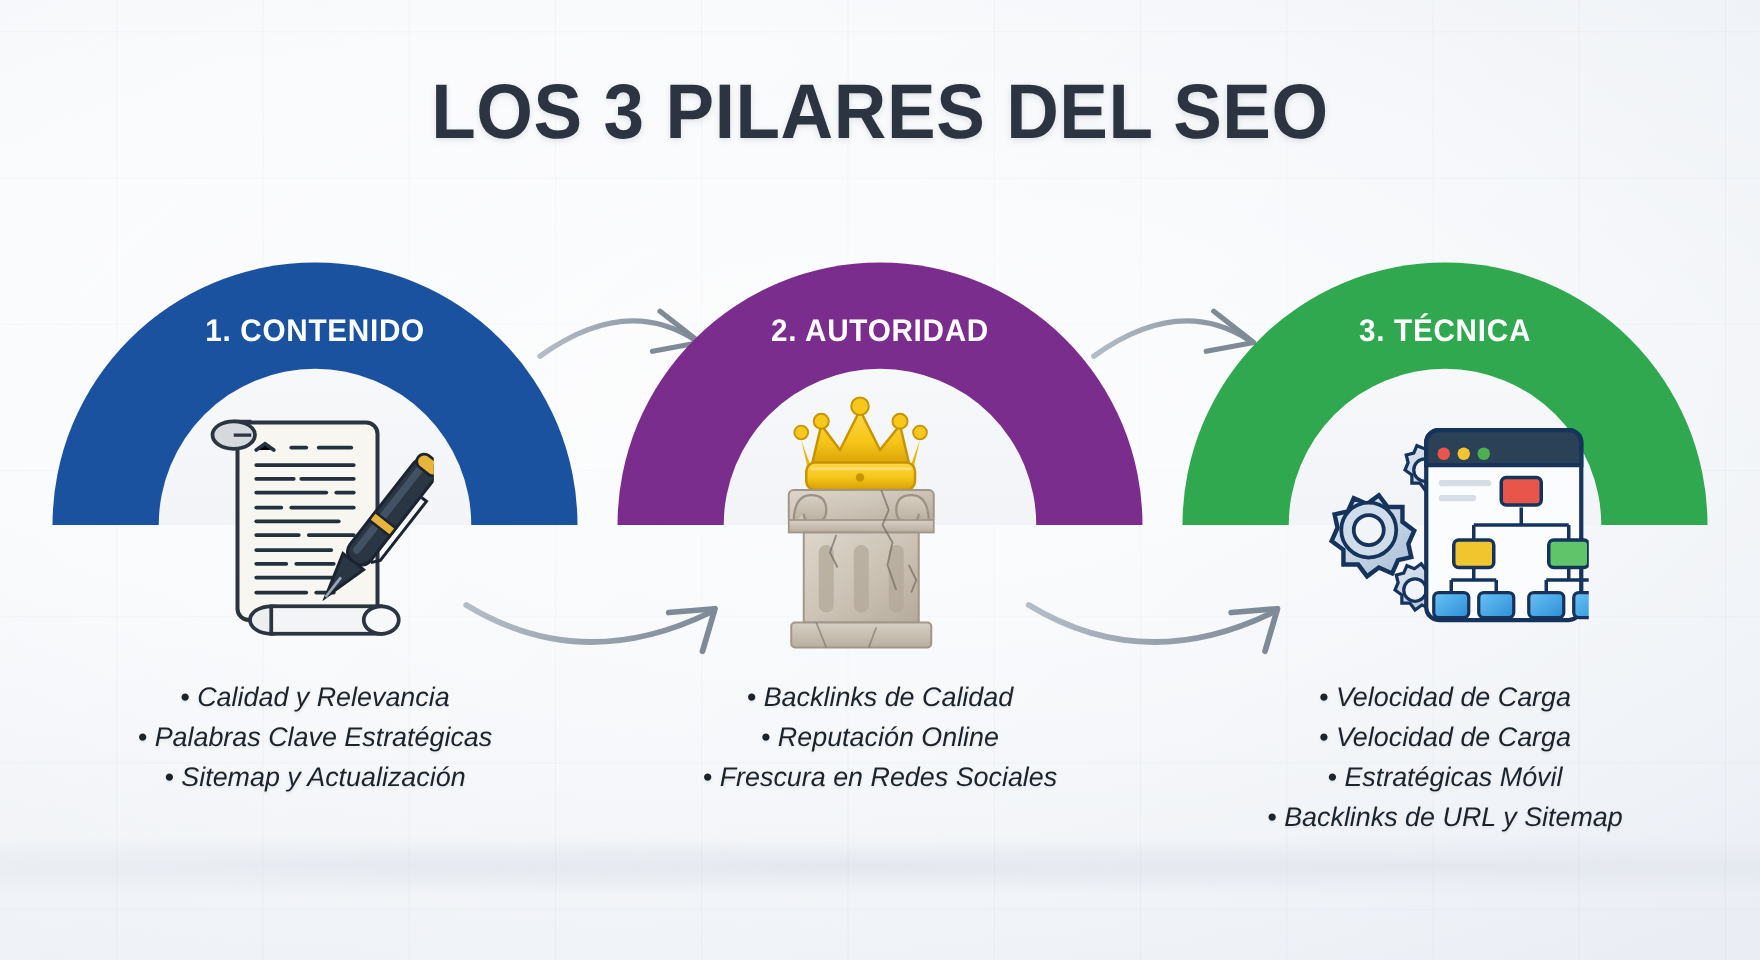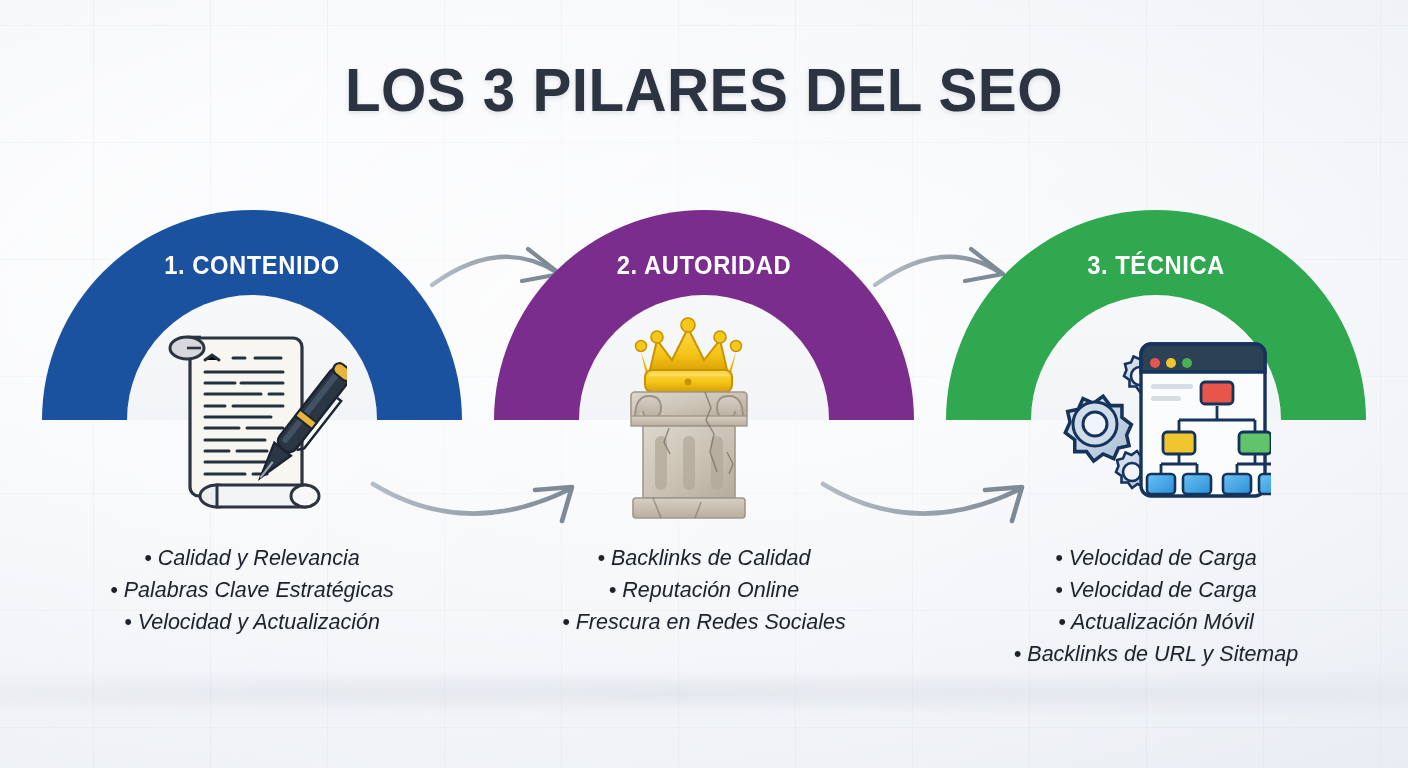--- a/index.html
+++ b/index.html
@@ -242,21 +242,21 @@
             <path d="M 130 134 L 140.5 170 L 151 134 Z" fill="#2b3644" stroke="#1b2430" stroke-width="2.4"></path>
             <path d="M 140.5 150 L 140.5 170" stroke="#9aa5b1" stroke-width="2.2"></path>
             <path d="M 152 60 l 5 0 l 0 60 l -5 6" fill="none" stroke="#1b2430" stroke-width="2.4"></path>
           </g>
         </svg>
       </div>
 
       <div class="bullets">
         <div class="b">• Calidad y Relevancia</div>
         <div class="b">• Palabras Clave Estratégicas</div>
-        <div class="b">• Velocidad y Actualización</div>
+        <div class="b">• Sitemap y Actualización</div>
       </div>
     </div>
 
     <div class="pillar" id="pillar-1">
       <div class="arch-wrap">
         <div class="arch" style="background:#7A2D8C"></div>
         <div class="arch-hole"></div>
         <div class="arch-label">2. AUTORIDAD</div>
       </div>
 
@@ -378,19 +378,19 @@
           <rect x="106" y="154" width="28" height="20" rx="4" fill="url(#nodeBlue)" stroke="#16335c" stroke-width="2.6"></rect>
           <rect x="142" y="154" width="28" height="20" rx="4" fill="url(#nodeBlue)" stroke="#16335c" stroke-width="2.6"></rect>
           <rect x="182" y="154" width="28" height="20" rx="4" fill="url(#nodeBlue)" stroke="#16335c" stroke-width="2.6"></rect>
           <rect x="218" y="154" width="28" height="20" rx="4" fill="url(#nodeBlue)" stroke="#16335c" stroke-width="2.6"></rect>
         </svg>
       </div>
 
       <div class="bullets">
         <div class="b">• Velocidad de Carga</div>
         <div class="b">• Velocidad de Carga</div>
-        <div class="b">• Actualización Móvil</div>
+        <div class="b">• Estratégicas Móvil</div>
         <div class="b">• Backlinks de URL y Sitemap</div>
       </div>
     </div>
 
   </div>
 </div>
 
 </body></html>

